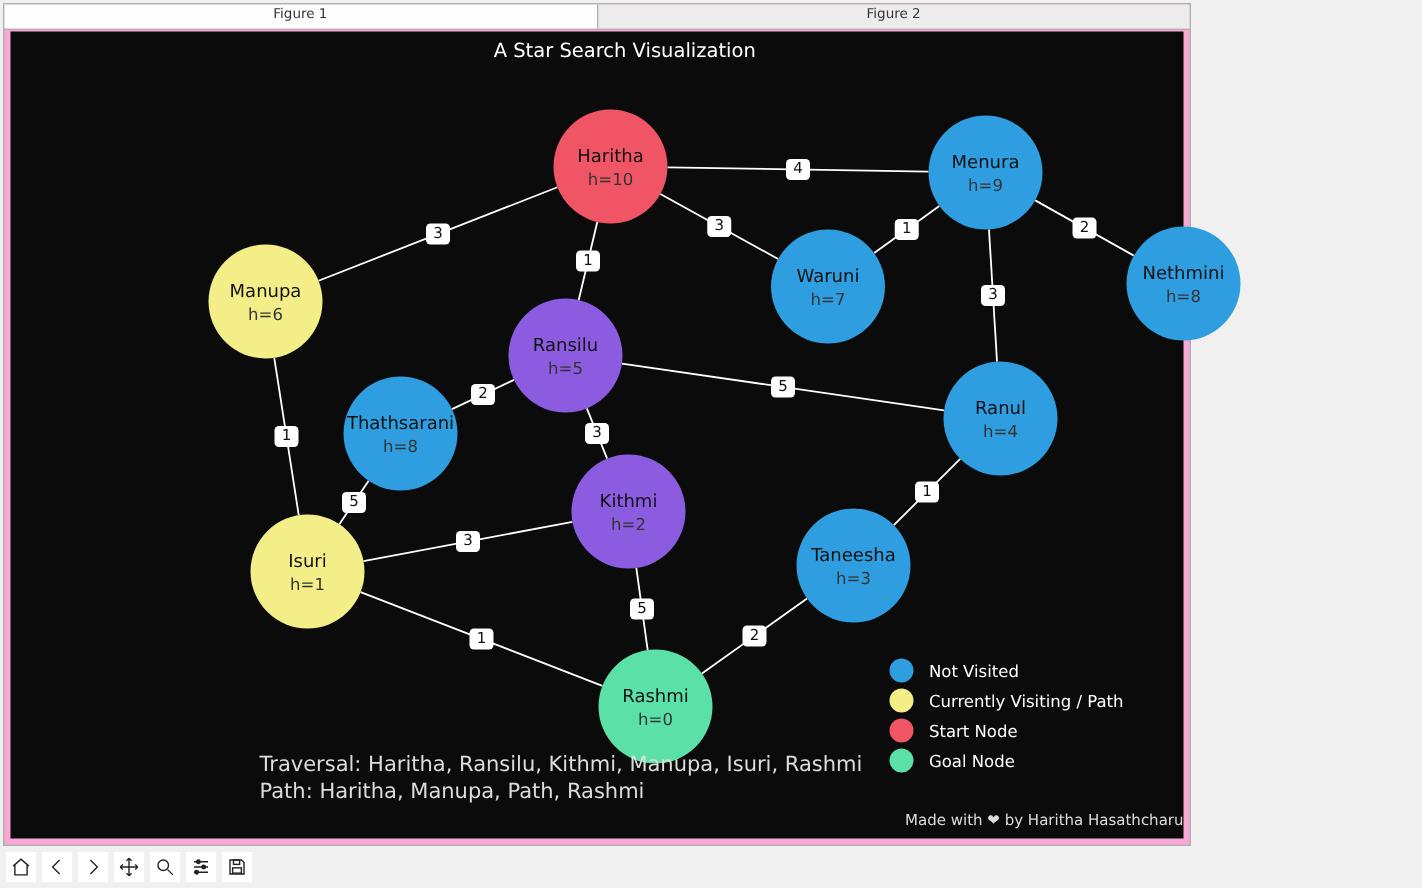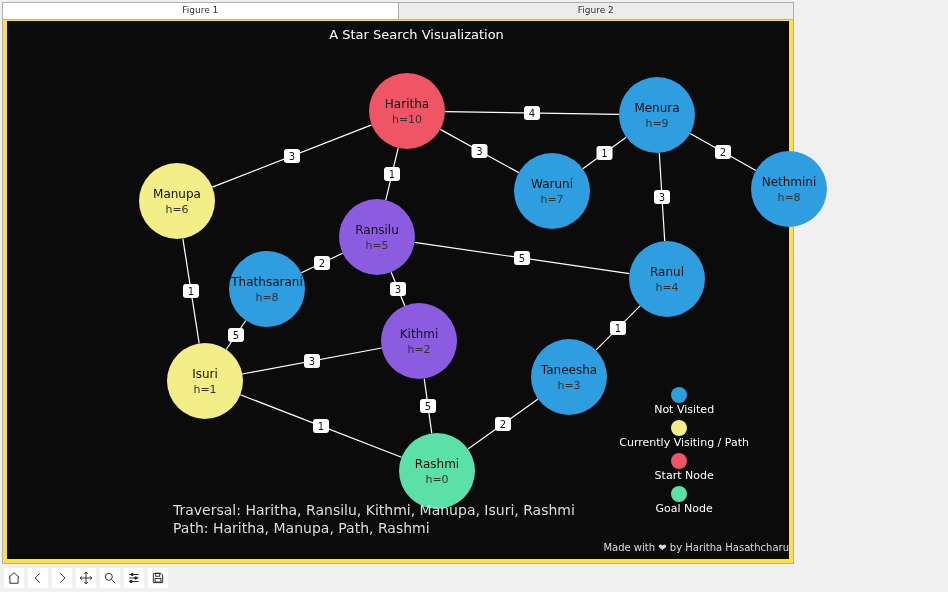--- a/index.html
+++ b/index.html
@@ -11,21 +11,21 @@
     background: #f0f0f0;
     overflow: hidden;
     font-size: 12px;
   }
   .frame {
     position: absolute;
     left: 2px;
     top: 2px;
     width: 792px;
     height: 562px;
-    background: #fde047;
+    background: #f9a8d4;
     border: 1px solid #b0b0b0;
     box-sizing: border-box;
   }
   .tabs {
     display: flex;
     height: 16px;
     font-size: 9px;
     border-bottom: 1px solid #b0b0b0;
   }
   .tab {
@@ -80,21 +80,20 @@
     position: absolute;
     right: 40px;
     bottom: 40px;
     color: #fff;
     font-size: 11px;
   }
   .legend-item {
     display: flex;
     align-items: center;
     margin: 4px 0;
-    flex-direction: column;
   }
   .swatch {
     width: 16px;
     height: 16px;
     border-radius: 50%;
     margin-right: 10px;
     flex-shrink: 0;
   }
   .node text {
     text-anchor: middle;

